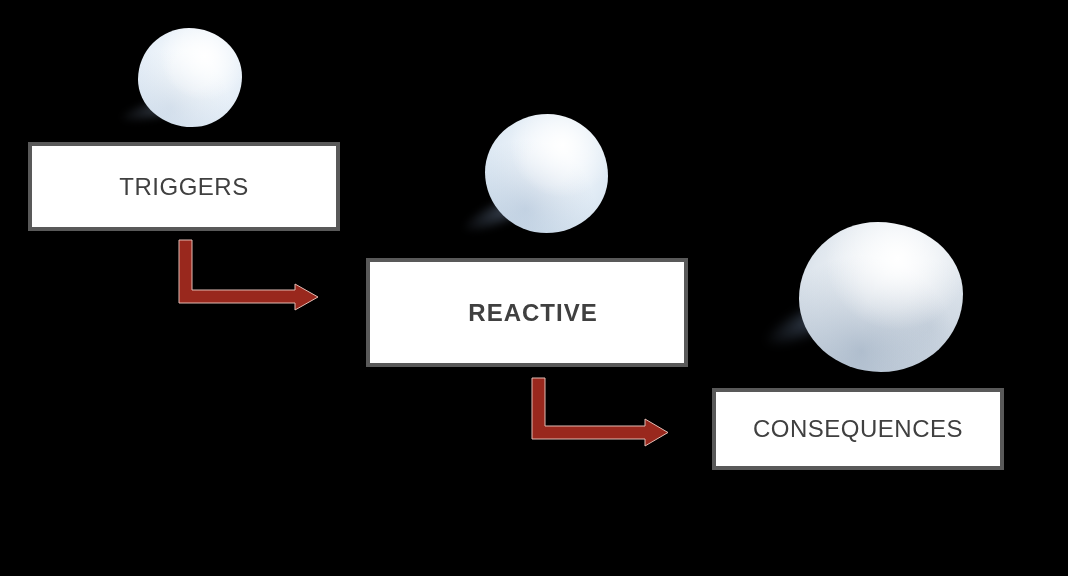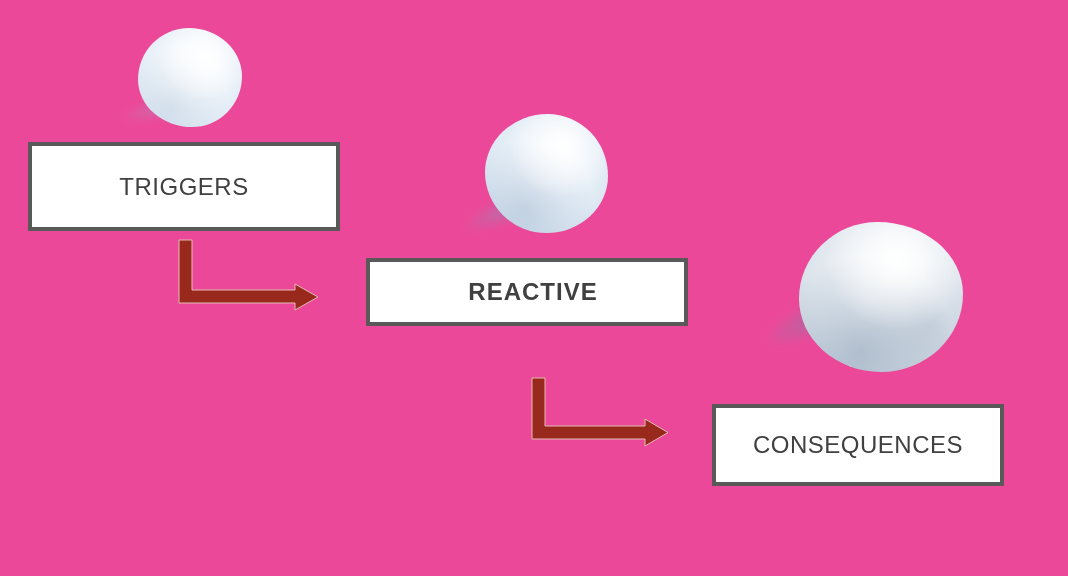--- a/index.html
+++ b/index.html
@@ -5,21 +5,21 @@
   html, body {
     margin: 0;
     padding: 0;
     background: #ffffff;
     font-family: "Liberation Sans", sans-serif;
   }
   .canvas {
     position: relative;
     width: 1068px;
     height: 576px;
-    background: #ec4899;
+    background: #000000;
     overflow: hidden;
   }
 
   
   .flow-box {
     position: absolute;
     box-sizing: border-box;
     border: 4px solid #595959;
     background: #ffffff;
     color: #404040;
@@ -32,31 +32,30 @@
     letter-spacing: 0.5px;
   }
   .box-triggers {
     left: 28px; top: 142px;
     width: 312px; height: 89px;
     font-size: 24px;
   }
   .box-triggers .subtitle { font-style: italic; }
   .box-reactive {
     left: 366px; top: 258px;
-    width: 322px; height: 68px;
+    width: 322px; height: 109px;
     font-size: 24px;
     font-weight: 700;
     letter-spacing: 1px;
     padding-left: 12px;
   }
   .box-consequences {
     left: 712px; top: 388px;
     width: 292px; height: 82px;
     font-size: 24px;
-    margin-top: 16px;
   }
 
   
   .elbow-arrow { position: absolute; }
   .arrow-1 { left: 175px; top: 236px; }
   .arrow-2 { left: 528px; top: 374px; }
 
   
   .snowball {
     position: absolute;

